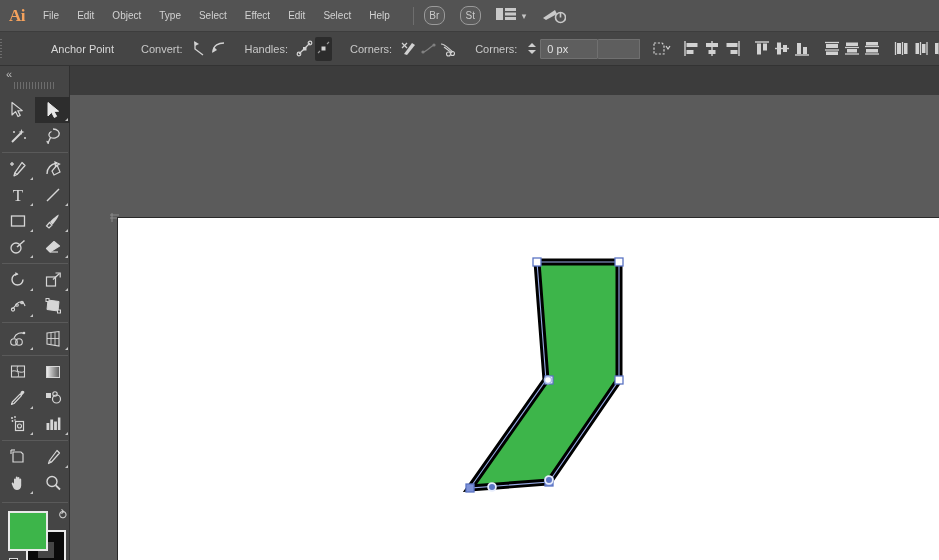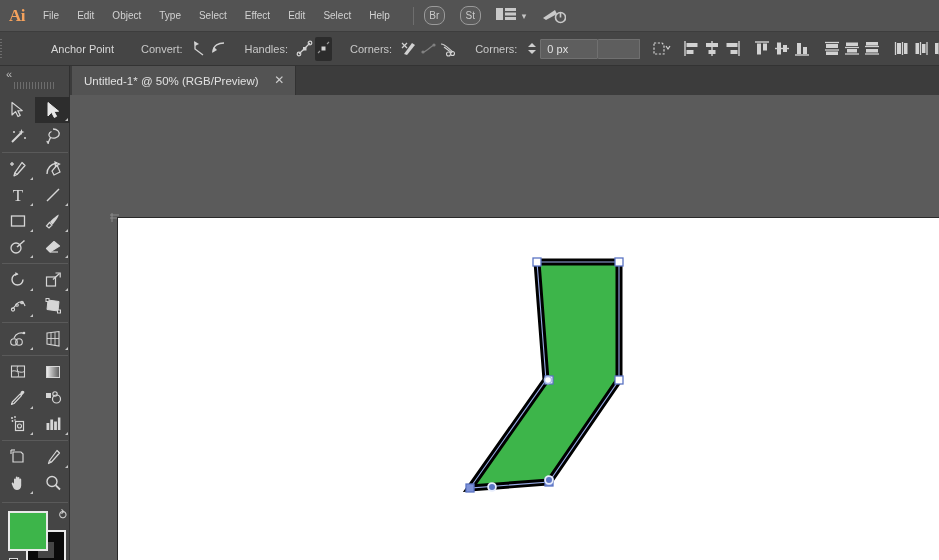--- a/index.html
+++ b/index.html
@@ -439,24 +439,20 @@
         <line x1="14" y1="2" x2="14" y2="15" stroke="#d2d2d2" stroke-width="1.3"></line>
       </svg>
     </div>
   </div>
 
   <div class="tabrow">
     <div class="tabrow-left">
       <div class="collapse-chev">«</div>
       <div class="tool-grip"></div>
     </div>
-    <div class="doctab">
-      <span class="doctab-title">Untitled-1* @ 50% (RGB/Preview)</span>
-      <span class="doctab-x">✕</span>
-    </div>
   </div>
 
   <div class="toolbar">
     <div class="tgrid">
 
       <div class="tool">
         <svg width="17" height="18" viewBox="0 0 17 18">
           <path d="M3 1.5 L3 14 L6.5 10.6 L9 15.5 L11.2 14.4 L8.8 9.8 L13.3 9.6 Z" fill="none" stroke="#d6d6d6" stroke-width="1.2" stroke-linejoin="round"></path>
         </svg>
       </div>

